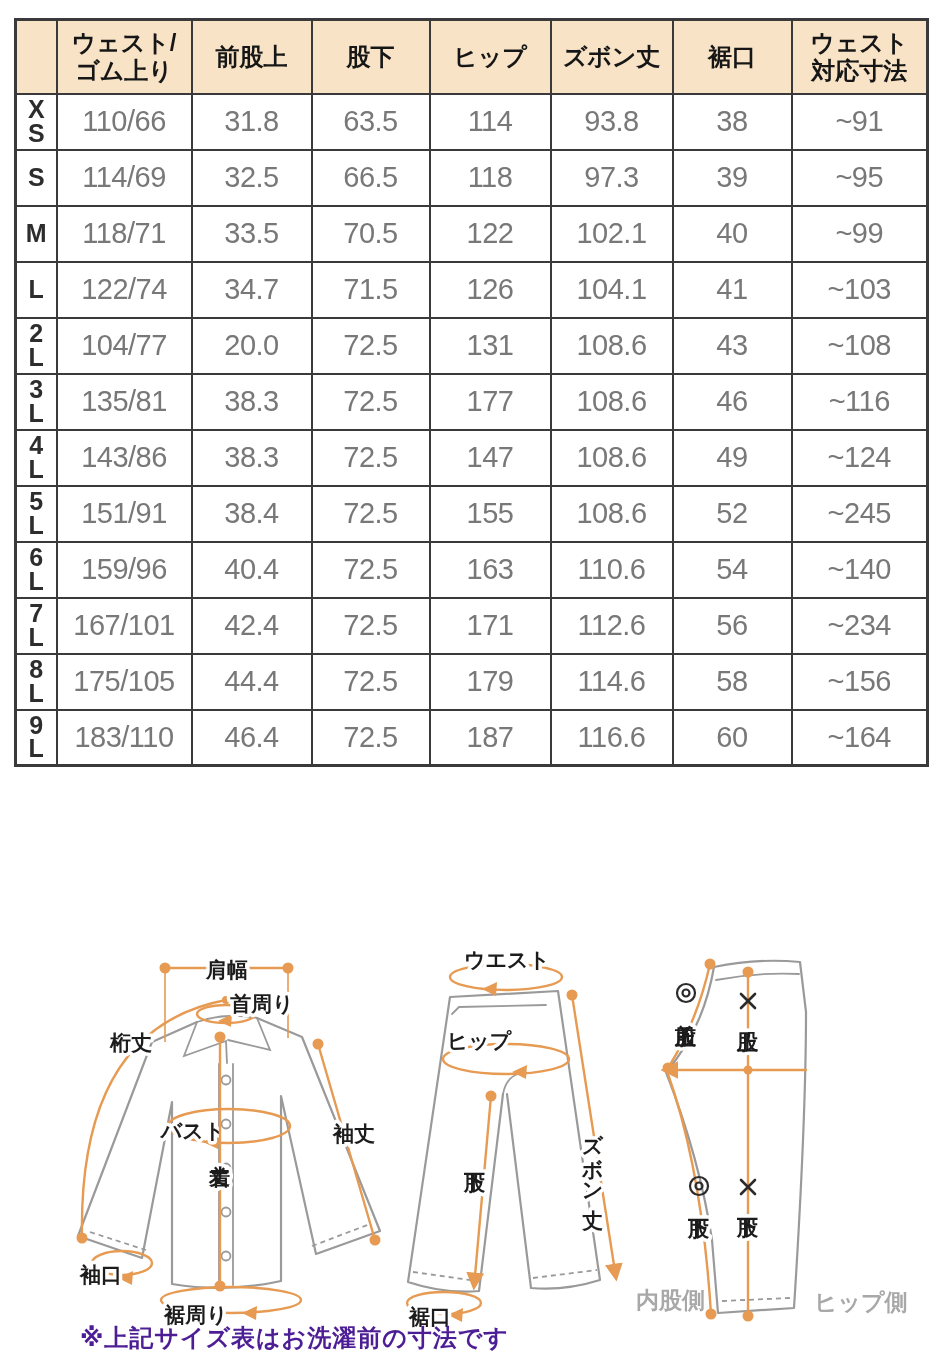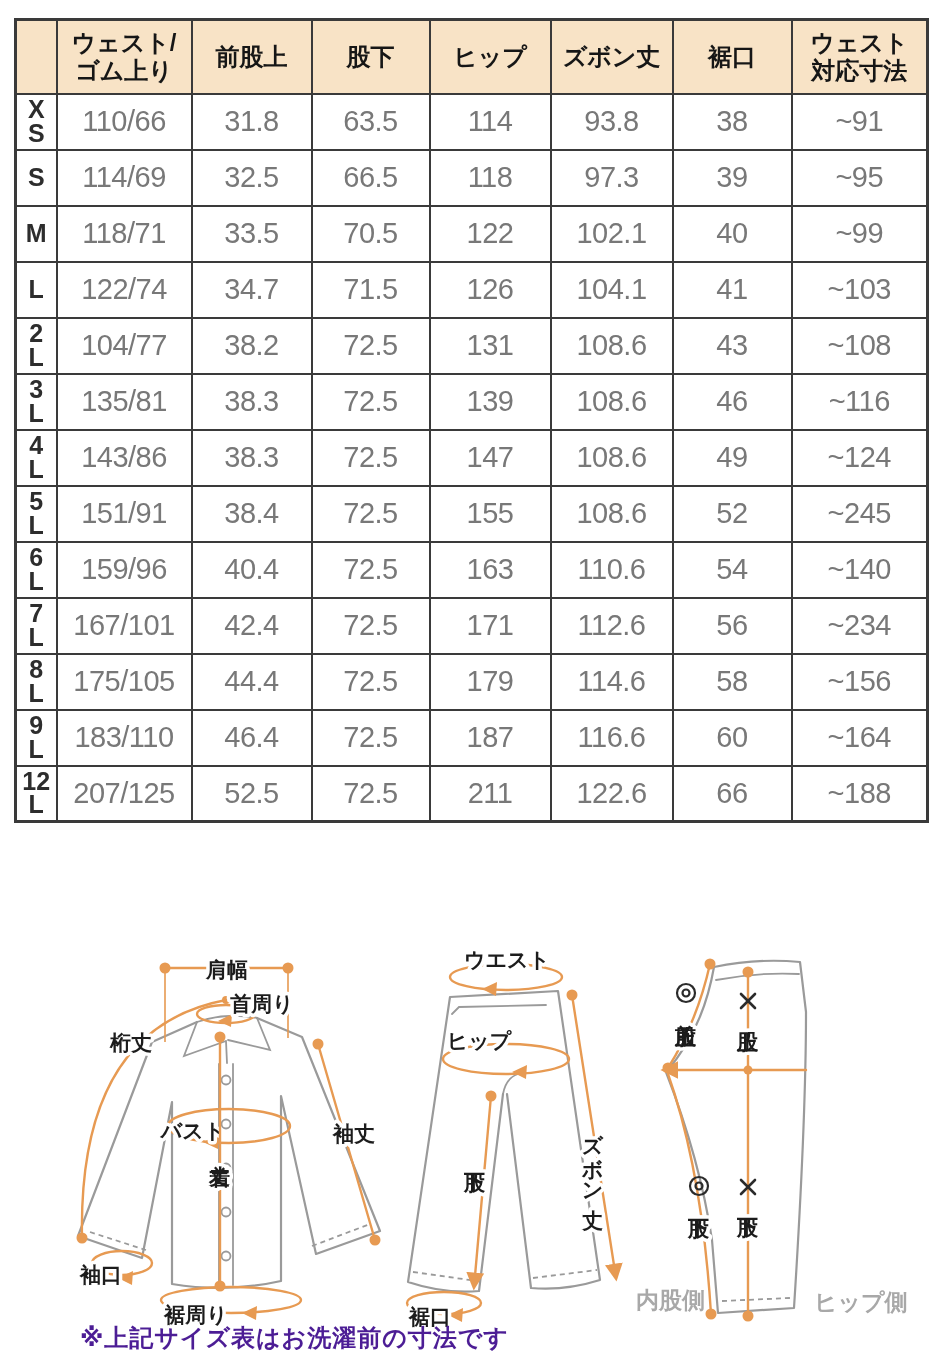--- a/index.html
+++ b/index.html
@@ -127,34 +127,34 @@
           <td>71.5</td>
           <td>126</td>
           <td>104.1</td>
           <td>41</td>
           <td>~103</td>
         </tr>
         <tr>
           <th>2
 L</th>
           <td>104/77</td>
-          <td>38.2</td>
+          <td>20.0</td>
           <td>72.5</td>
           <td>131</td>
           <td>108.6</td>
           <td>43</td>
           <td>~108</td>
         </tr>
         <tr>
           <th>3
 L</th>
           <td>135/81</td>
           <td>38.3</td>
           <td>72.5</td>
-          <td>139</td>
+          <td>177</td>
           <td>108.6</td>
           <td>46</td>
           <td>~116</td>
         </tr>
         <tr>
           <th>4
 L</th>
           <td>143/86</td>
           <td>38.3</td>
           <td>72.5</td>
@@ -210,31 +210,20 @@
         <tr>
           <th>9
 L</th>
           <td>183/110</td>
           <td>46.4</td>
           <td>72.5</td>
           <td>187</td>
           <td>116.6</td>
           <td>60</td>
           <td>~164</td>
-        </tr>
-        <tr>
-          <th>12
-L</th>
-          <td>207/125</td>
-          <td>52.5</td>
-          <td>72.5</td>
-          <td>211</td>
-          <td>122.6</td>
-          <td>66</td>
-          <td>~188</td>
         </tr>
       </tbody>
   </table>
 
   <svg class="diagrams" width="940" height="420" viewBox="0 940 940 420">
     <defs>
       <marker id="ah" viewBox="0 0 10 10" refX="8" refY="5" markerWidth="7.5" markerHeight="7.5" orient="auto-start-reverse">
         <path d="M0,0 L10,5 L0,10 z" fill="#e79a52"></path>
       </marker>
       <marker id="dot" viewBox="0 0 10 10" refX="5" refY="5" markerWidth="4.6" markerHeight="4.6">

